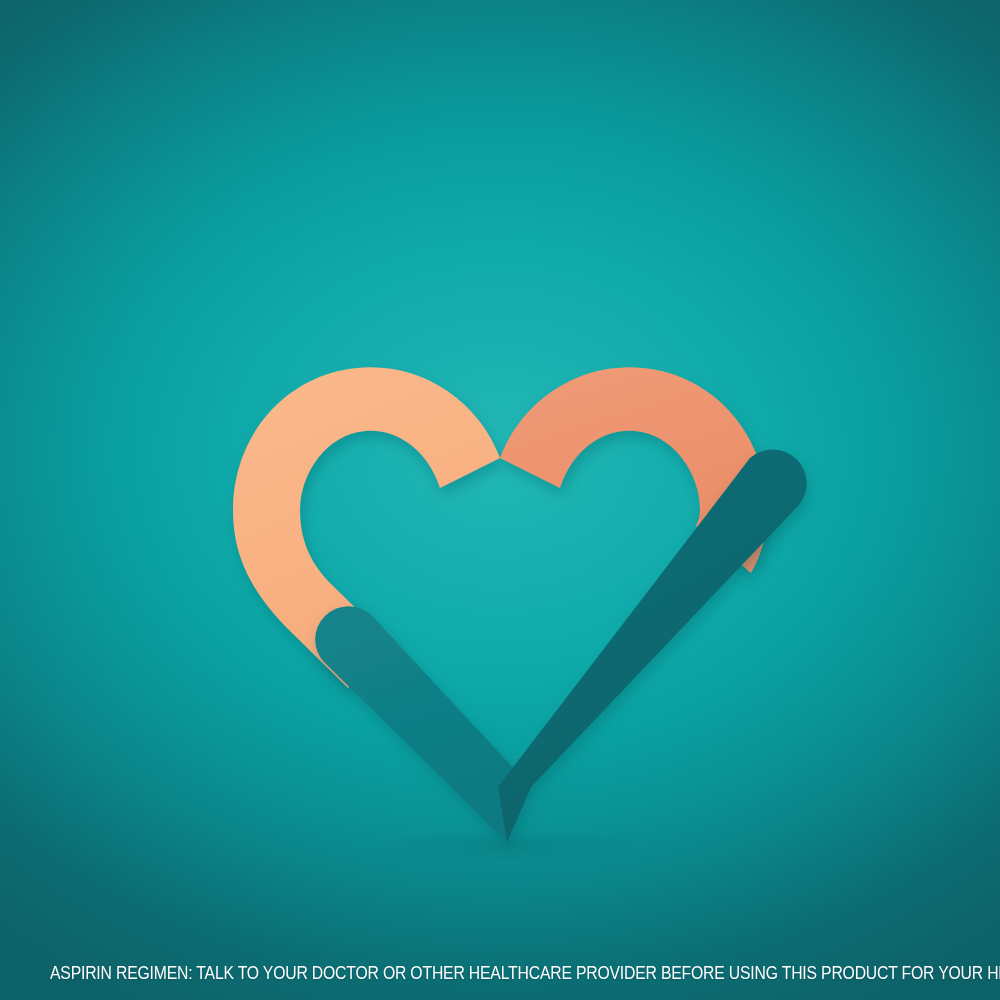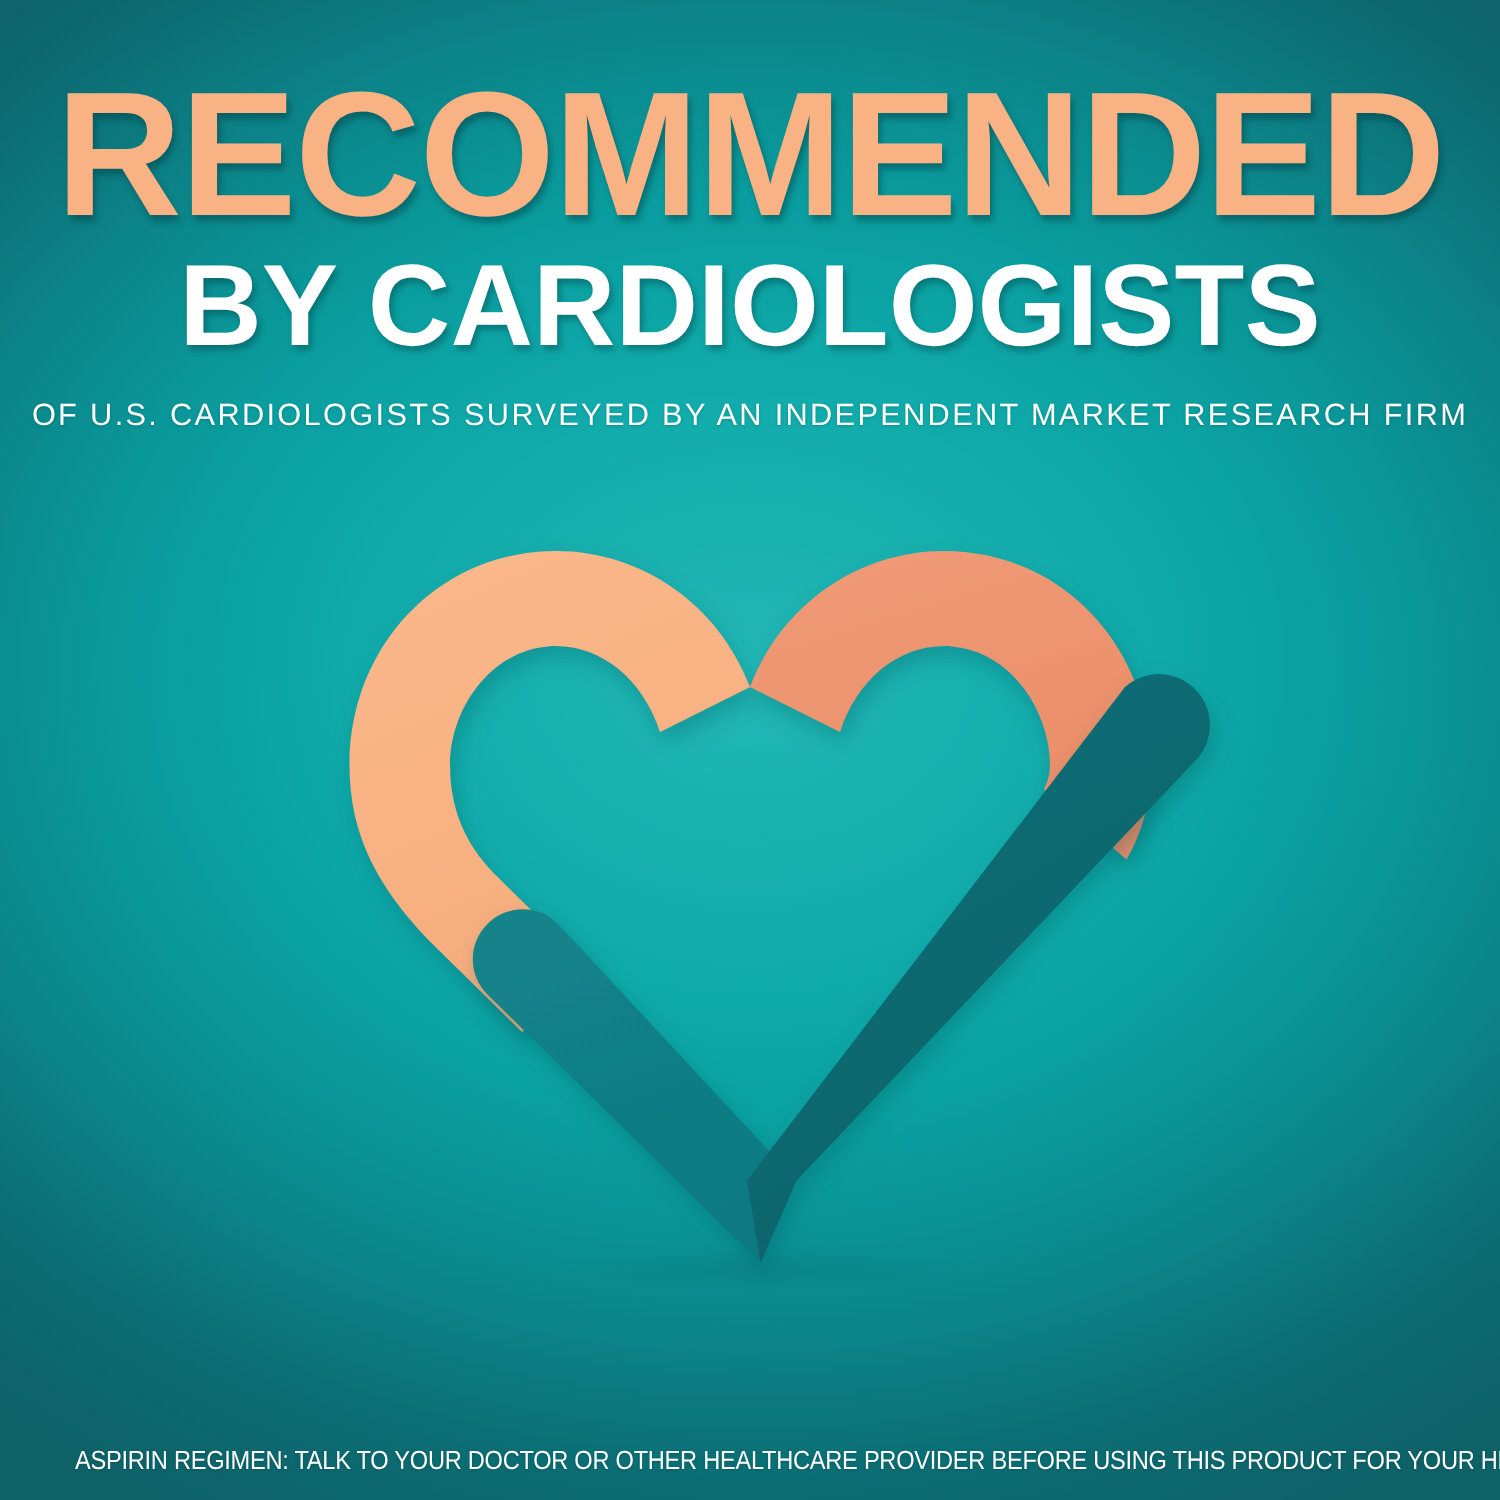--- a/index.html
+++ b/index.html
@@ -108,25 +108,20 @@
     z-index: 5;
   }
 </style>
 </head>
 <body>
 
 <div id="poster">
 
   <div id="vignette"></div>
 
-  <div id="textblock">
-    <div class="headline" style="margin-top:46px;">RECOMMENDED</div>
-    <div class="subhead" style="margin-top:6px;">BY CARDIOLOGISTS</div>
-    <div class="tagline" style="margin-top:22px;">OF U.S. CARDIOLOGISTS SURVEYED BY AN INDEPENDENT MARKET RESEARCH FIRM</div>
-  </div>
 
   <div id="logo">
     <svg viewBox="0 0 660 560" xmlns="http://www.w3.org/2000/svg" aria-hidden="true">
       <defs>
         <linearGradient id="gLeft" x1="0" y1="0" x2="0.35" y2="1">
           <stop offset="0%" stop-color="#fbb98c"></stop>
           <stop offset="100%" stop-color="#f6ac7c"></stop>
         </linearGradient>
         <linearGradient id="gRight" x1="0" y1="0" x2="0.4" y2="1">
           <stop offset="0%" stop-color="#f09b77"></stop>

